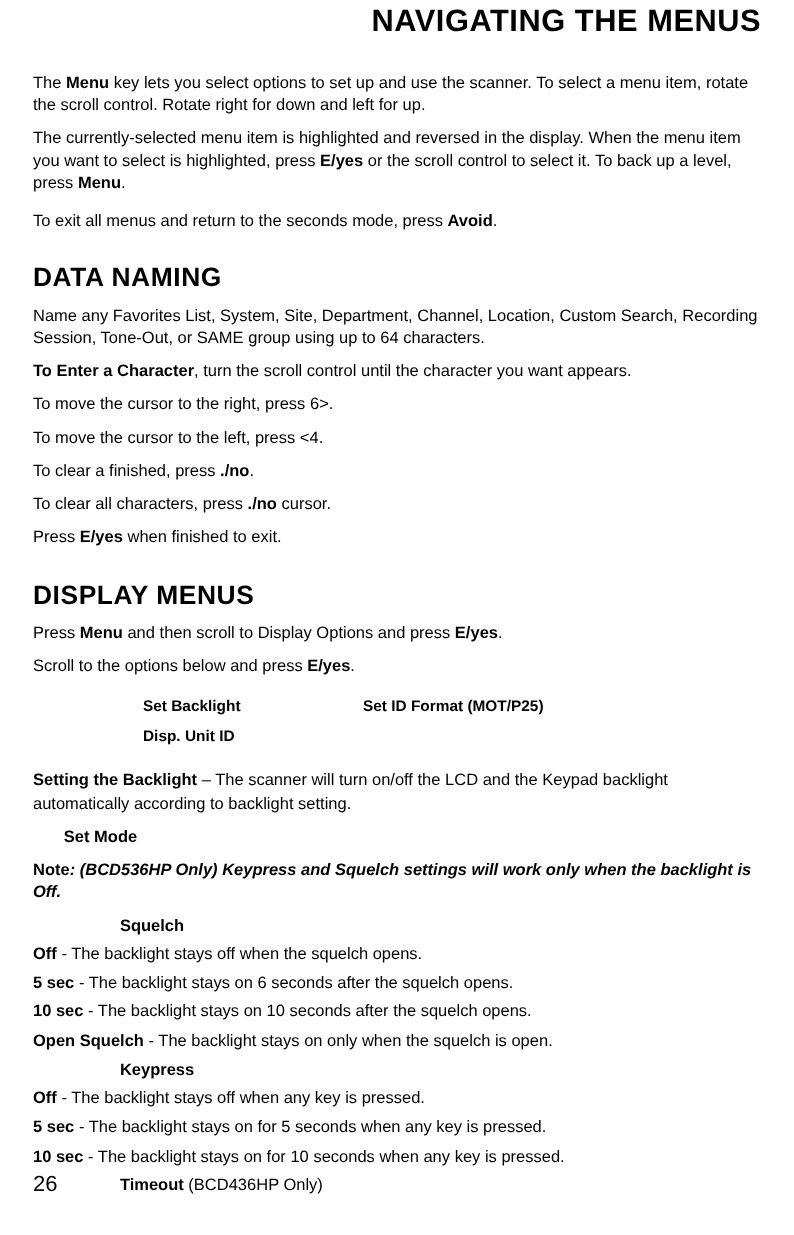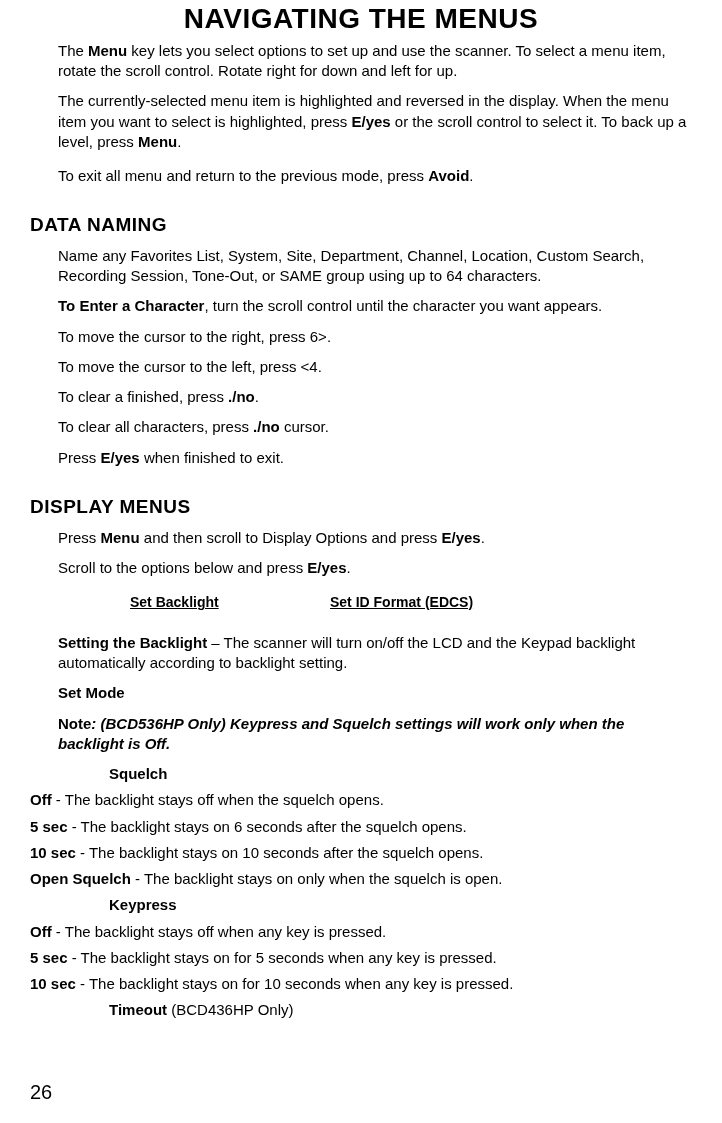--- a/index.html
+++ b/index.html
@@ -11,77 +11,76 @@
       font-family: Arial, Helvetica, sans-serif;
       font-size: 15px;
       line-height: 1.35;
       padding: 0 30px 20px 30px;
       position: relative;
     }
     h1.page-title {
       font-family: "Arial Black", Arial, Helvetica, sans-serif;
       font-weight: 900;
       font-size: 28px;
-      text-align: center;
+      text-align: right;
       letter-spacing: 0.5px;
-      margin-bottom: 3px;
+      margin-bottom: 28px;
     }
     h2.section-title {
       font-family: "Arial Black", Arial, Helvetica, sans-serif;
       font-weight: 900;
-      font-size: 19px;
+      font-size: 24px;
       letter-spacing: 0.5px;
       margin-top: 26px;
       margin-bottom: 8px;
     }
     p.body {
       margin-bottom: 10px;
-      margin-left: 28px;
     }
     .b { font-weight: bold; }
     .bi { font-weight: bold; font-style: italic; }
     .options-table {
       display: flex;
       margin: 10px 0 16px 100px;
     }
-    .col { display: flex; flex-direction: column; text-decoration: underline; }
+    .col { display: flex; flex-direction: column; }
     .col.left { width: 200px; }
     .opt {
       font-family: "Arial Black", Arial, Helvetica, sans-serif;
       font-weight: 900;
       font-size: 14px;
       margin: 5px 0;
     }
     .indent1 { margin-left: 28px; }
     .indent2 { margin-left: 79px; }
     .indent3 { }
     .sub-item { margin-bottom: 6px; }
     .page-number {
       position: absolute;
       left: 30px;
-      bottom: 17px;
+      bottom: 32px;
       font-size: 20px;
       margin-top: 33px;
     }
   </style>
 </head>
 <body>
 
 <h1 class="page-title">NAVIGATING THE MENUS</h1>
 
 <p class="body">
   <span>The </span><span class="b">Menu</span><span> key lets you select options to set up and use the scanner. To select a menu item, rotate the scroll control. Rotate right for down and left for up.</span>
 </p>
 
 <p class="body">
   <span>The currently-selected menu item is highlighted and reversed in the display. When the menu item you want to select is highlighted, press </span><span class="b">E/yes</span><span> or the scroll control to select it. To back up a level, press </span><span class="b">Menu</span><span>.</span>
 </p>
 
 <p class="body" style="margin-top:14px;">
-  <span>To exit all menu and return to the previous mode, press </span><span class="b">Avoid</span><span>.</span>
+  <span>To exit all menus and return to the seconds mode, press </span><span class="b">Avoid</span><span>.</span>
 </p>
 
 <h2 class="section-title">DATA NAMING</h2>
 
 <p class="body">Name any Favorites List, System, Site, Department, Channel, Location, Custom Search, Recording Session, Tone-Out, or SAME group using up to 64 characters.</p>
 
 <p class="body">
   <span class="b">To Enter a Character</span><span>, turn the scroll control until the character you want appears.</span>
 </p>
 
@@ -106,23 +105,24 @@
   <span>Press </span><span class="b">Menu</span><span> and then scroll to Display Options and press </span><span class="b">E/yes</span><span>.</span>
 </p>
 
 <p class="body">
   <span>Scroll to the options below and press </span><span class="b">E/yes</span><span>.</span>
 </p>
 
 <div class="options-table">
   <div class="col left">
     <span class="opt">Set Backlight</span>
+    <span class="opt">Disp. Unit ID</span>
   </div>
   <div class="col">
-    <span class="opt">Set ID Format (EDCS)</span>
+    <span class="opt">Set ID Format (MOT/P25)</span>
   </div>
 </div>
 
 <p class="body">
   <span class="b">Setting the Backlight</span><span> – The scanner will turn on/off the LCD and the Keypad backlight automatically according to backlight setting.</span>
 </p>
 
 <p class="body indent1 b">Set Mode</p>
 
 <p class="body">

